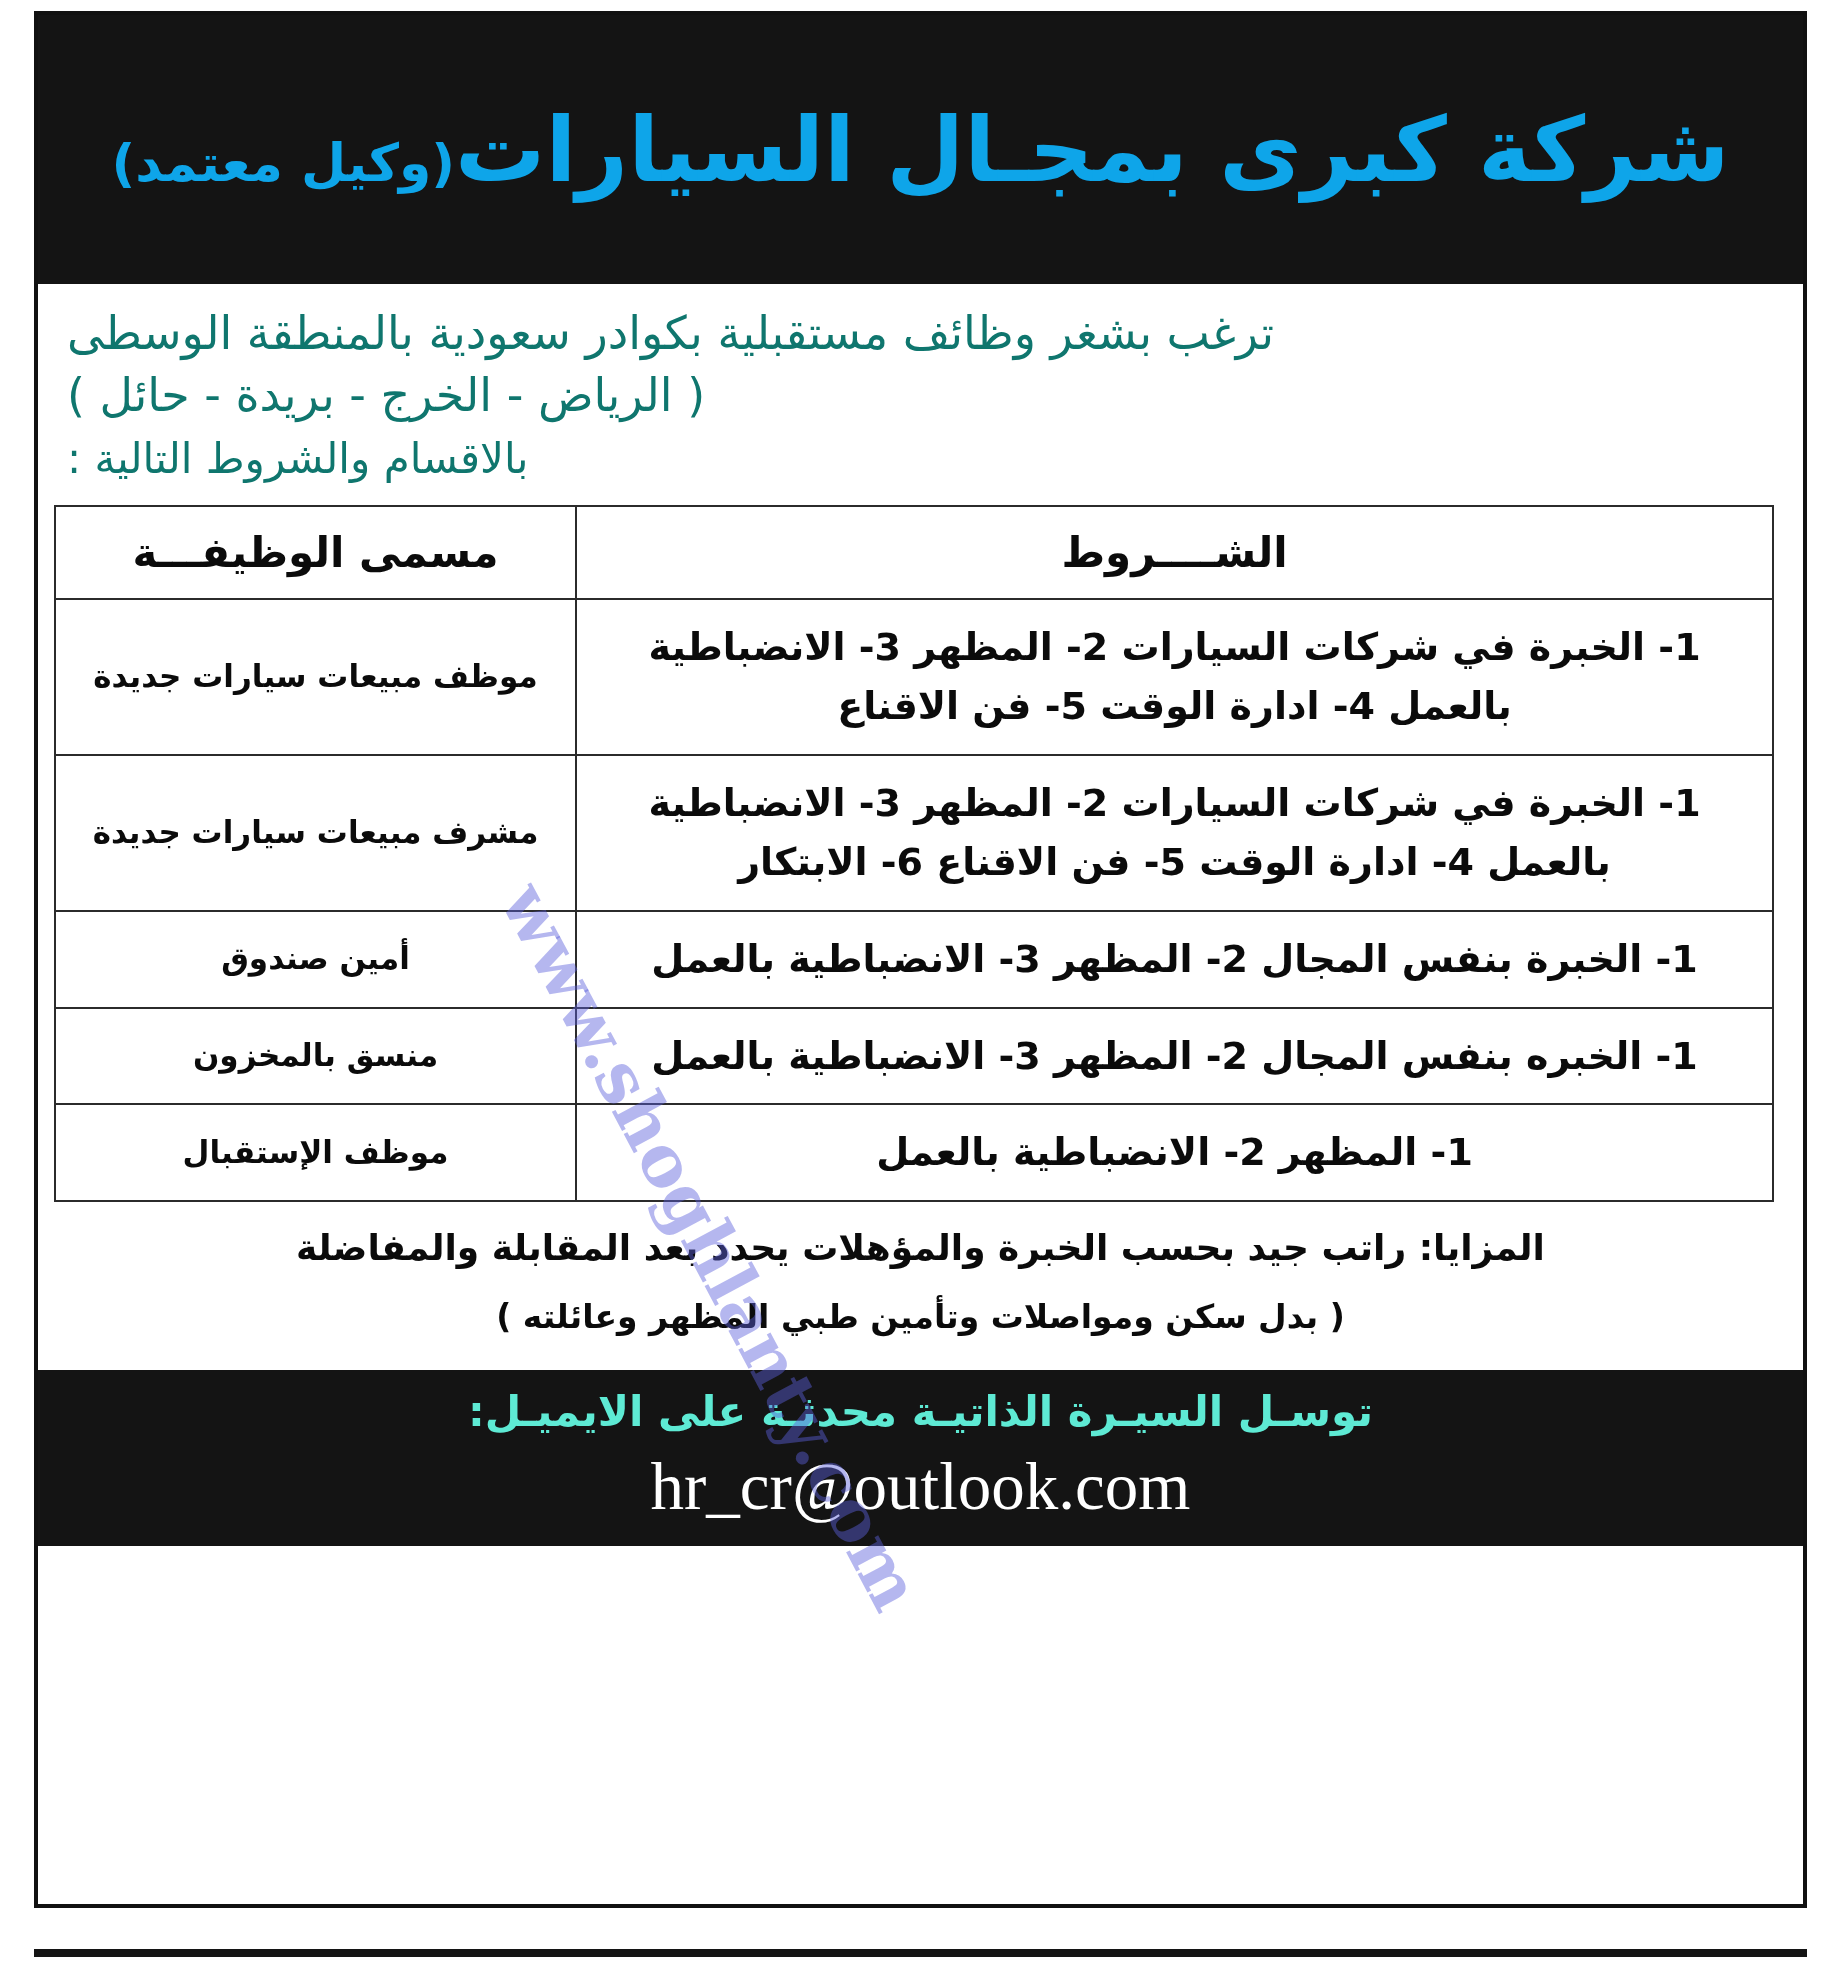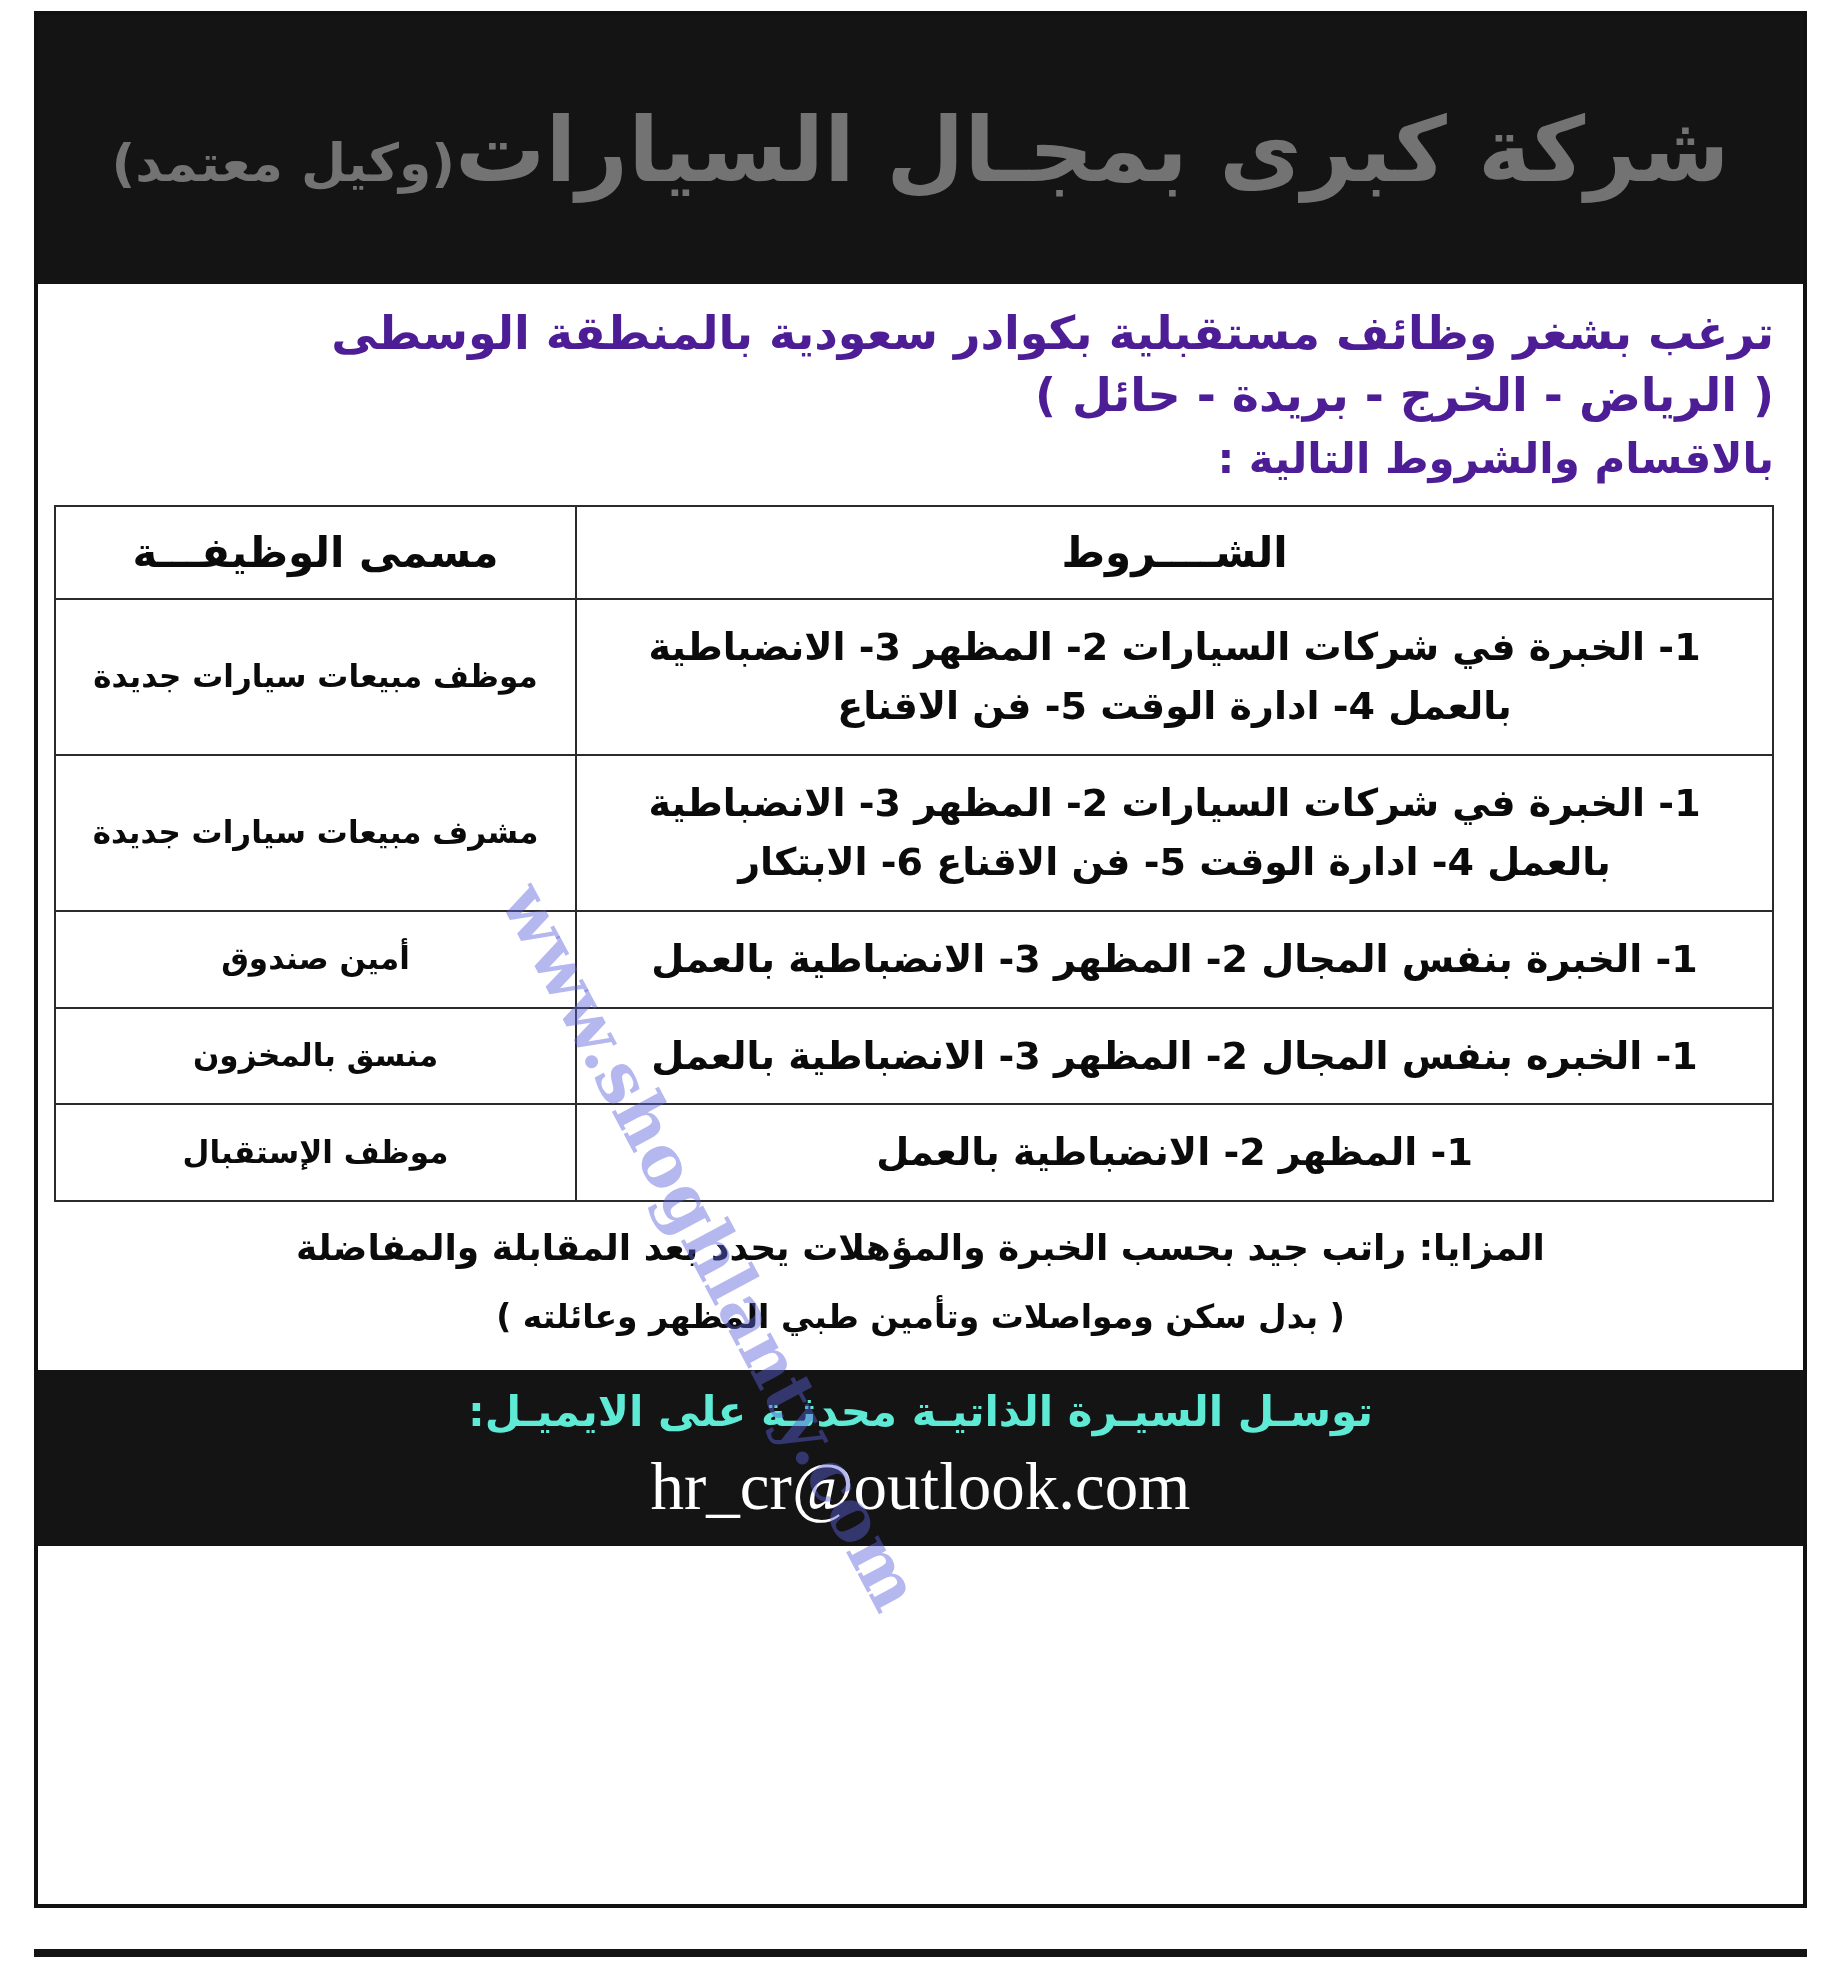--- a/index.html
+++ b/index.html
@@ -38,43 +38,43 @@
   .header-band {
     background: #141414;
     height: 269px;
     display: flex;
     align-items: center;
     justify-content: center;
     padding: 0 33px;
     box-sizing: border-box;
   }
   .header-title {
-    color: #737373;
+    color: #0ea5e9;
     font-size: 90px;
     font-weight: bold;
     line-height: 1.05;
     white-space: nowrap;
     letter-spacing: 0px;
   }
   .header-title .sub {
     font-size: 52px;
     font-weight: bold;
   }
 
   
   .body-area {
     background: #ffffff;
     padding: 21px 29px 8.1px 29px;
     box-sizing: border-box;
   }
 
   .intro {
-    text-align: right;
-    color: #4c1d95;
-    font-weight: bold;
+    text-align: left;
+    color: #0f766e;
+    font-weight: normal;
   }
   .intro-line1 {
     font-size: 46px;
     line-height: 1.25;
     white-space: nowrap;
   }
   .intro-line2 {
     font-size: 46px;
     line-height: 1.3;
     white-space: nowrap;

